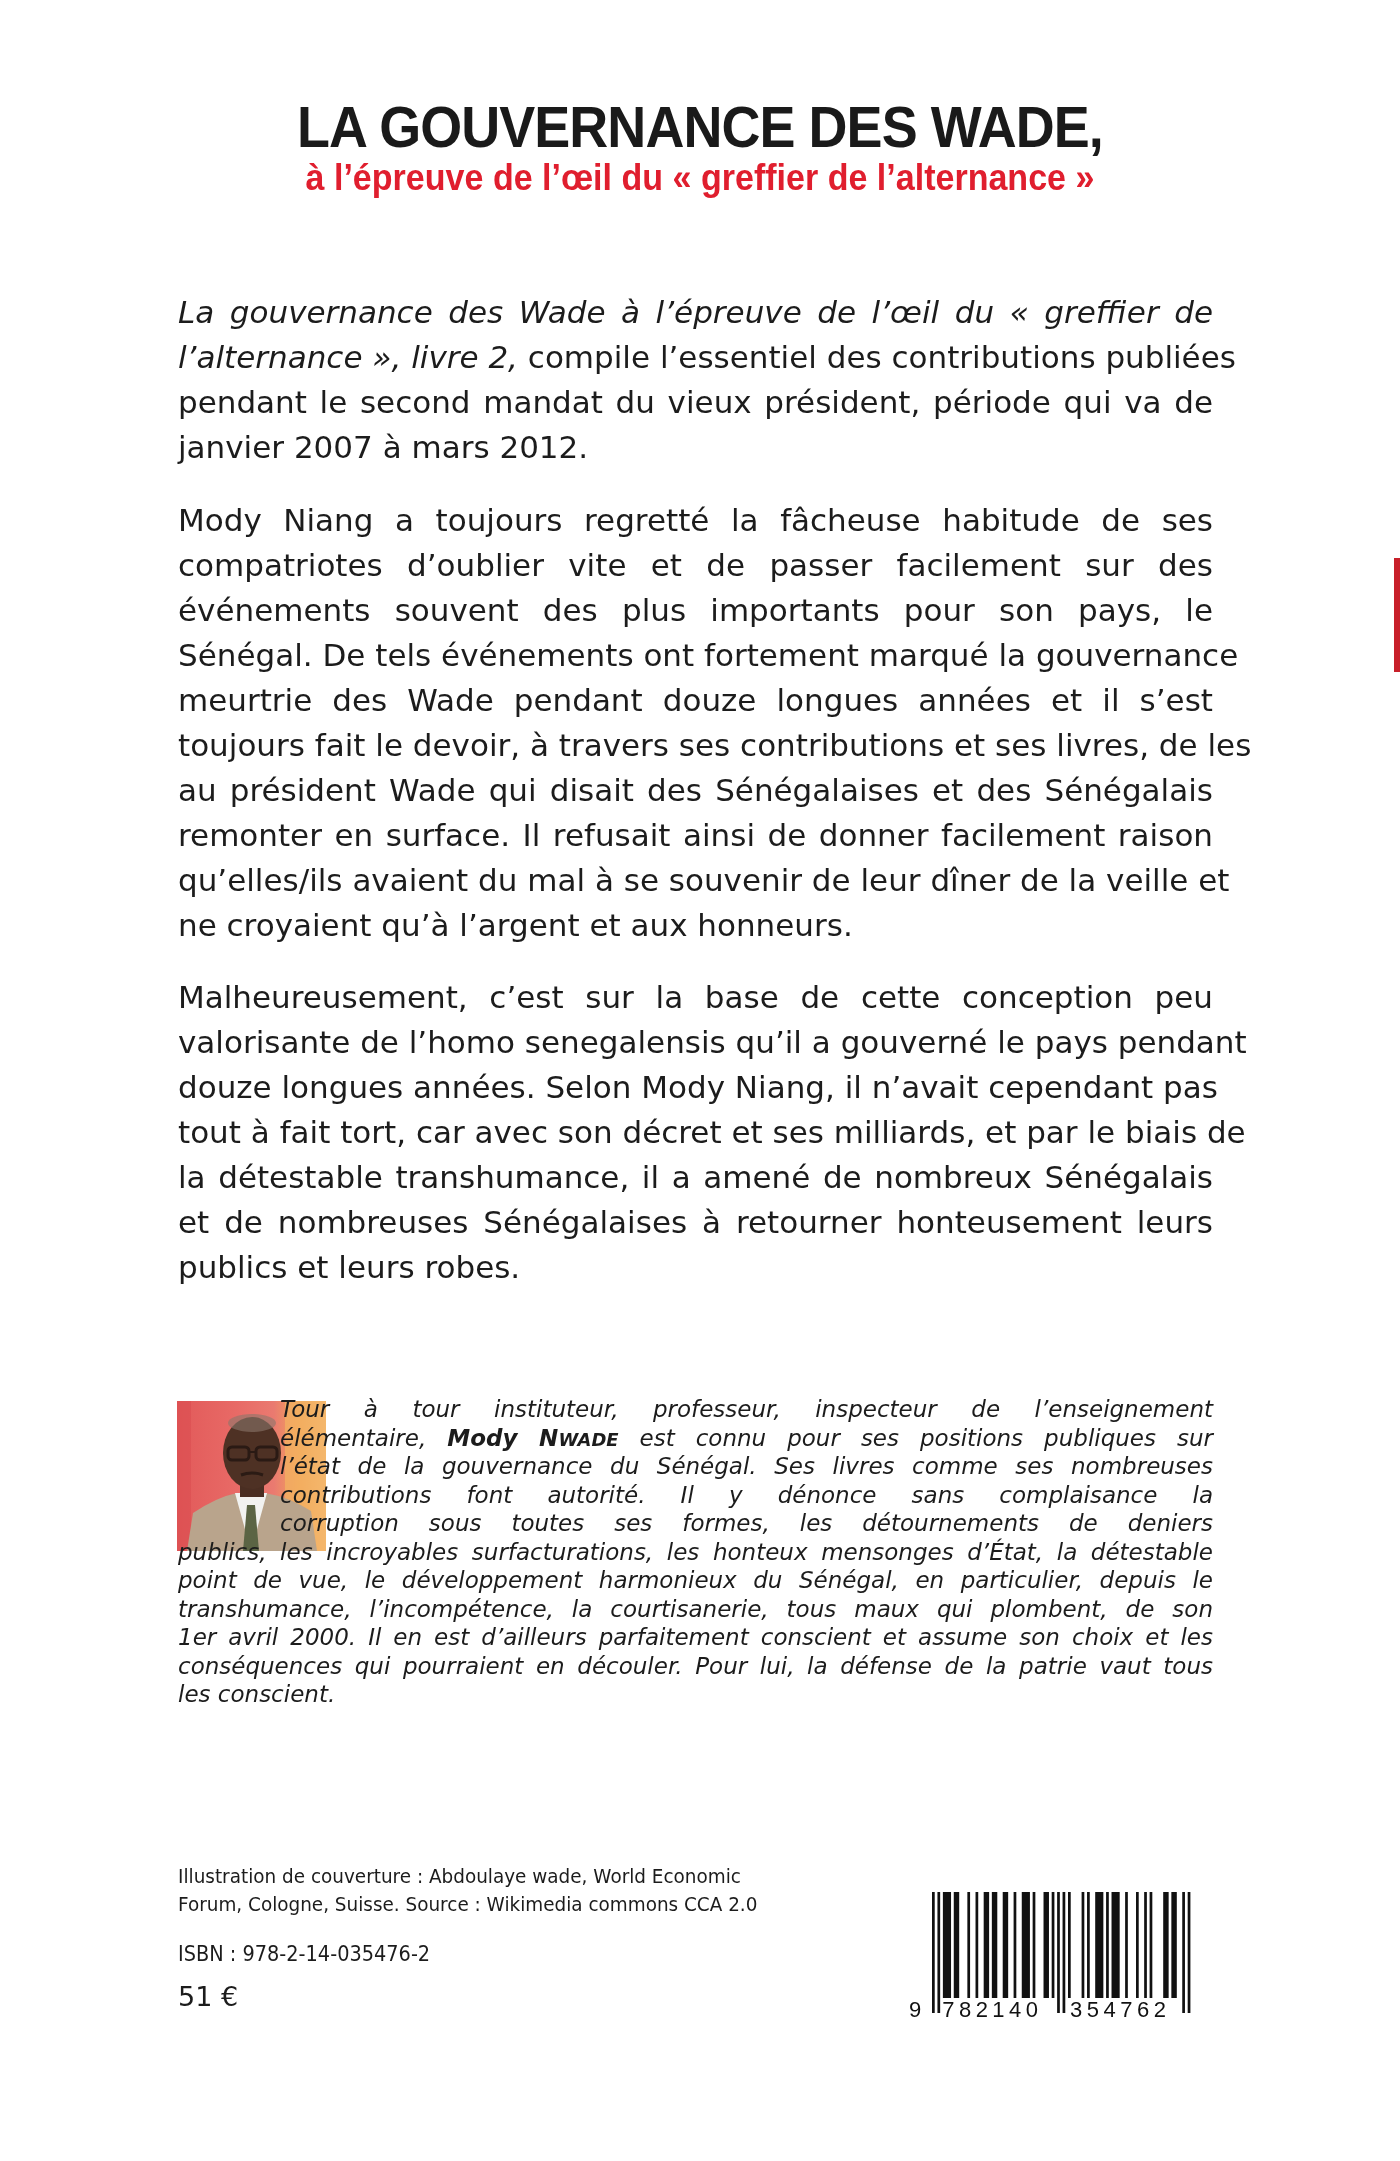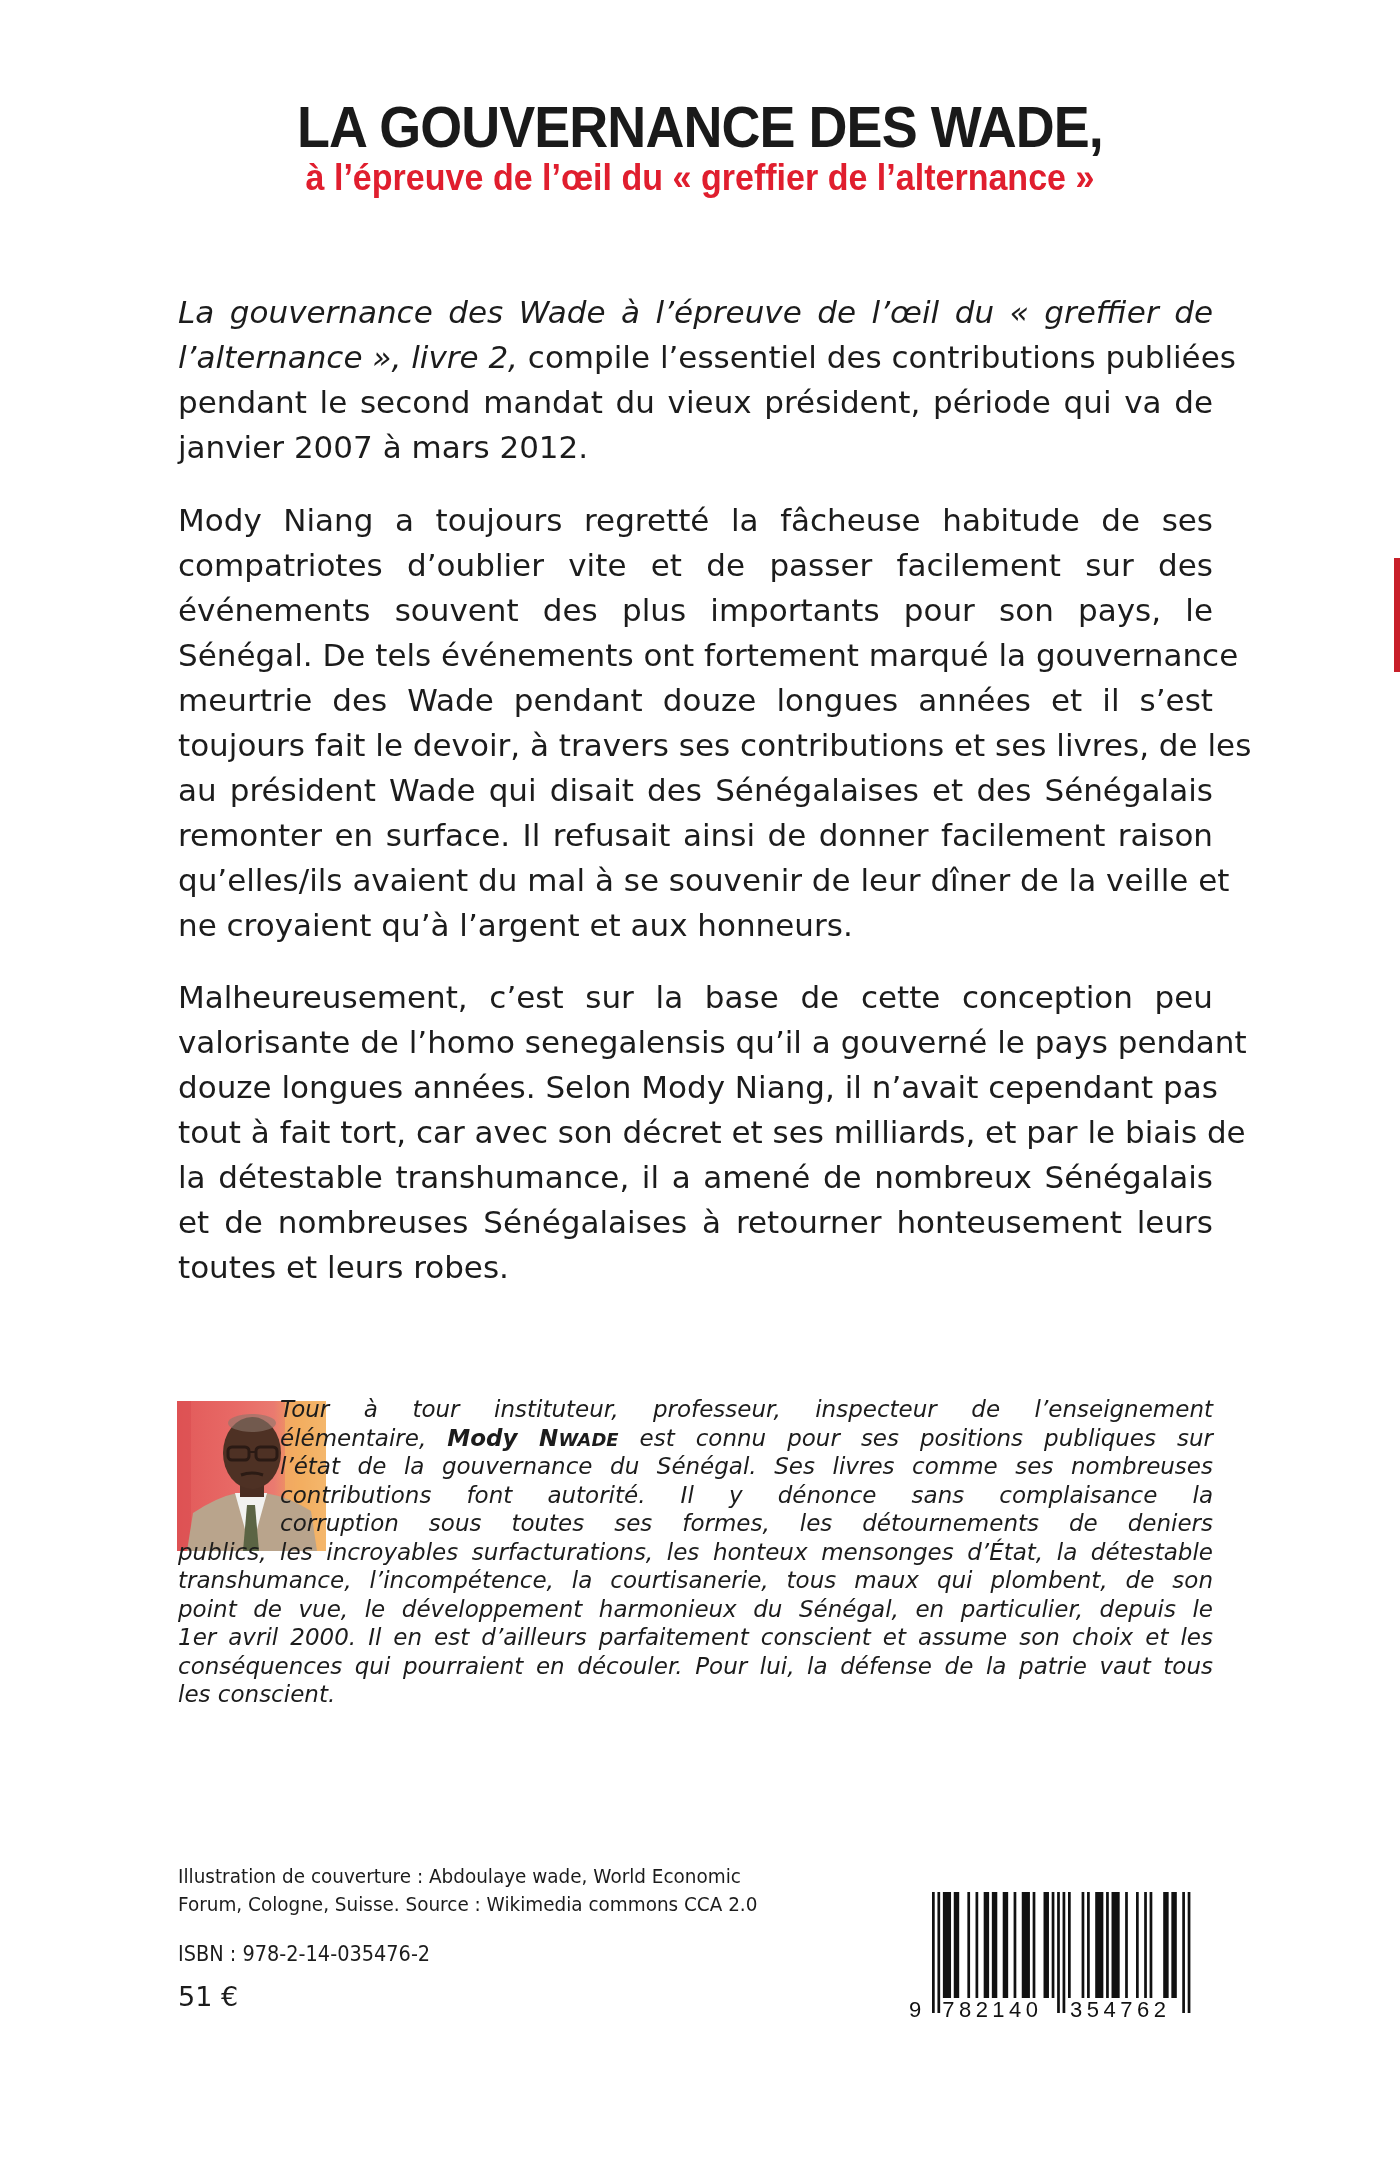--- a/index.html
+++ b/index.html
@@ -96,21 +96,21 @@
       <div class="line"><span>qu’elles/ils avaient du mal à se souvenir de leur dîner de la veille et</span></div>
       <div class="line last"><span>ne croyaient qu’à l’argent et aux honneurs.</span></div>
     </div>
   <div class="body-text para3">
       <div class="line"><span>Malheureusement, c’est sur la base de cette conception peu</span></div>
       <div class="line"><span>valorisante de l’homo senegalensis qu’il a gouverné le pays pendant</span></div>
       <div class="line"><span>douze longues années. Selon Mody Niang, il n’avait cependant pas</span></div>
       <div class="line"><span>tout à fait tort, car avec son décret et ses milliards, et par le biais de</span></div>
       <div class="line"><span>la détestable transhumance, il a amené de nombreux Sénégalais</span></div>
       <div class="line"><span>et de nombreuses Sénégalaises à retourner honteusement leurs</span></div>
-      <div class="line last"><span>toutes et leurs robes.</span></div>
+      <div class="line last"><span>publics et leurs robes.</span></div>
     </div>
 
   <div class="bio-photo" title="Portrait of Mody Niang">
     <svg width="149" height="150" viewBox="0 0 149 150">
       <rect x="108" y="0" width="41" height="150" fill="#f3b062" opacity="0.75"></rect>
       <rect x="0" y="0" width="14" height="150" fill="#d94a4e" opacity="0.5"></rect>
       <path d="M10 150 L16 112 Q40 96 60 92 L88 92 Q112 96 134 110 L140 150 Z" fill="#b9a48c"></path>
       <path d="M58 92 L74 150 L90 92 Z" fill="#f2f2f0"></path>
       <path d="M70 104 L78 104 L82 150 L66 150 Z" fill="#5b6444"></path>
       <rect x="63" y="74" width="24" height="22" fill="#4a2e22"></rect>
@@ -123,22 +123,22 @@
     </svg>
   </div>
 
   <div class="bio-text">
       <div class="line indent"><span>Tour à tour instituteur, professeur, inspecteur de l’enseignement</span></div>
       <div class="line indent"><span>élémentaire, </span><b class="smallcaps-name"><span>Mody N</span><span class="sc">WADE</span></b><span> est connu pour ses positions publiques sur</span></div>
       <div class="line indent"><span>l’état de la gouvernance du Sénégal. Ses livres comme ses nombreuses</span></div>
       <div class="line indent"><span>contributions font autorité. Il y dénonce sans complaisance la</span></div>
       <div class="line indent"><span>corruption sous toutes ses formes, les détournements de deniers</span></div>
       <div class="line"><span>publics, les incroyables surfacturations, les honteux mensonges d’État, la détestable</span></div>
+      <div class="line"><span>point de vue, le développement harmonieux du Sénégal, en particulier, depuis le</span></div>
       <div class="line"><span>transhumance, l’incompétence, la courtisanerie, tous maux qui plombent, de son</span></div>
-      <div class="line"><span>point de vue, le développement harmonieux du Sénégal, en particulier, depuis le</span></div>
       <div class="line"><span>1er avril 2000. Il en est d’ailleurs parfaitement conscient et assume son choix et les</span></div>
       <div class="line"><span>conséquences qui pourraient en découler. Pour lui, la défense de la patrie vaut tous</span></div>
       <div class="line last"><span>les conscient.</span></div>
     </div>
 
   <div class="credits">
     <div>Illustration de couverture : Abdoulaye wade, World Economic</div>
     <div>Forum, Cologne, Suisse. Source : Wikimedia commons CCA 2.0</div>
   </div>
 

